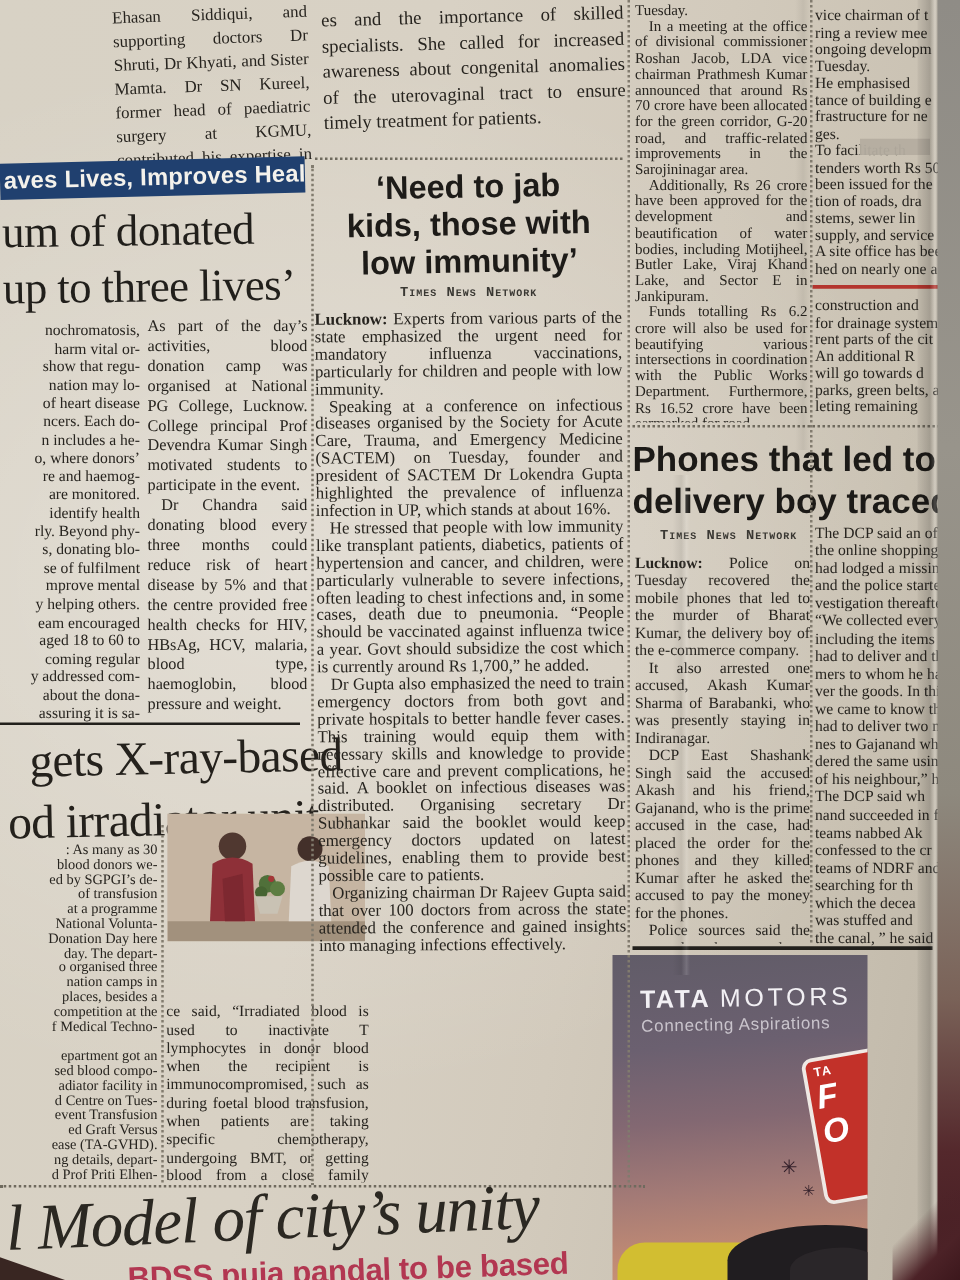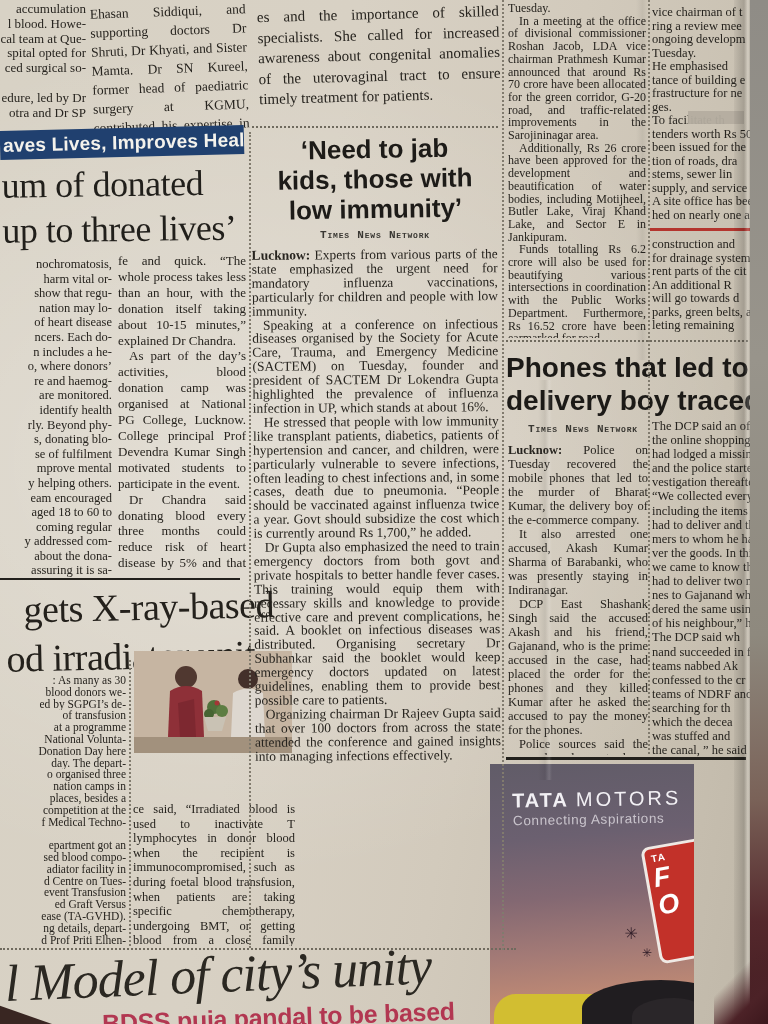--- a/index.html
+++ b/index.html
@@ -119,30 +119,20 @@
   .bot-head { position:absolute; left:6px; top:954px; width:560px; font-style:italic; font-size:52px;
     color:#2b2822; transform:rotate(-2.4deg); transform-origin:left bottom; white-space:nowrap; letter-spacing:-1px; }
   .bot-sub { position:absolute; left:102px; top:1003px; font-family:"Liberation Sans", sans-serif; font-weight:bold;
     font-size:25px; color:#b23751; transform:rotate(-2deg); white-space:nowrap; letter-spacing:-.3px; }
 </style>
 </head>
 <body>
 
 <div class="paper">
 
-  <div class="ts1 frag-col">
-      <div class="frag">accumulation</div>
-      <div class="frag">l blood. Howe-</div>
-      <div class="frag">cal team at Que-</div>
-      <div class="frag">spital opted for</div>
-      <div class="frag">ced surgical so-</div>
-      <div class="frag">&nbsp;</div>
-      <div class="frag">edure, led by Dr</div>
-      <div class="frag">otra and Dr SP</div>
-    </div>
   <div class="ts2">Ehasan Siddiqui, and supporting doctors Dr Shruti, Dr Khyati, and Sister Mamta. Dr SN Kureel, former head of paediatric surgery at KGMU, contributed his expertise in anatomy and sur-</div>
   <div class="ts3">es and the importance of skilled specialists. She called for increased awareness about congenital anomalies of the uterovaginal tract to ensure timely treatment for patients.</div>
 
   <div class="lda-colA body-col">
       <div class="para">Tuesday.</div>
       <div class="para">In a meeting at the office of divisional commissioner Roshan Jacob, LDA vice chairman Prathmesh Kumar announced that around Rs 70 crore have been allocated for the green corridor, G-20 road, and traffic-related improvements in the Sarojininagar area.</div>
       <div class="para">Additionally, Rs 26 crore have been approved for the development and beautification of water bodies, including Motijheel, Butler Lake, Viraj Khand Lake, and Sector E in Jankipuram.</div>
       <div class="para">Funds totalling Rs 6.2 crore will also be used for beautifying various intersections in coordination with the Public Works Department. Furthermore, Rs 16.52 crore have been earmarked for road</div>
     </div>
   <div class="lda-colB frag-col">
@@ -198,21 +188,20 @@
       <div class="frag">mprove mental</div>
       <div class="frag">y helping others.</div>
       <div class="frag">eam encouraged</div>
       <div class="frag">aged 18 to 60 to</div>
       <div class="frag">coming regular</div>
       <div class="frag">y addressed com-</div>
       <div class="frag">about the dona-</div>
       <div class="frag">assuring it is sa-</div>
     </div>
   <div class="don-colB body-col">
-      <div class="para">fe and quick. “The whole process takes less than an hour, with the donation itself taking about 10-15 minutes,” explained Dr Chandra.</div>
       <div class="para">As part of the day’s activities, blood donation camp was organised at National PG College, Lucknow. College principal Prof Devendra Kumar Singh motivated students to participate in the event.</div>
       <div class="para">Dr Chandra said donating blood every three months could reduce risk of heart disease by 5% and that the centre provided free health checks for HIV, HBsAg, HCV, malaria, blood type, haemoglobin, blood pressure and weight.</div>
     </div>
 
   <div class="rule rule-x"></div>
 
   <div class="xray-head">
     <div class="l1">gets X-ray-based</div>
     <div class="l2">od irradiator unit</div>
   </div>

